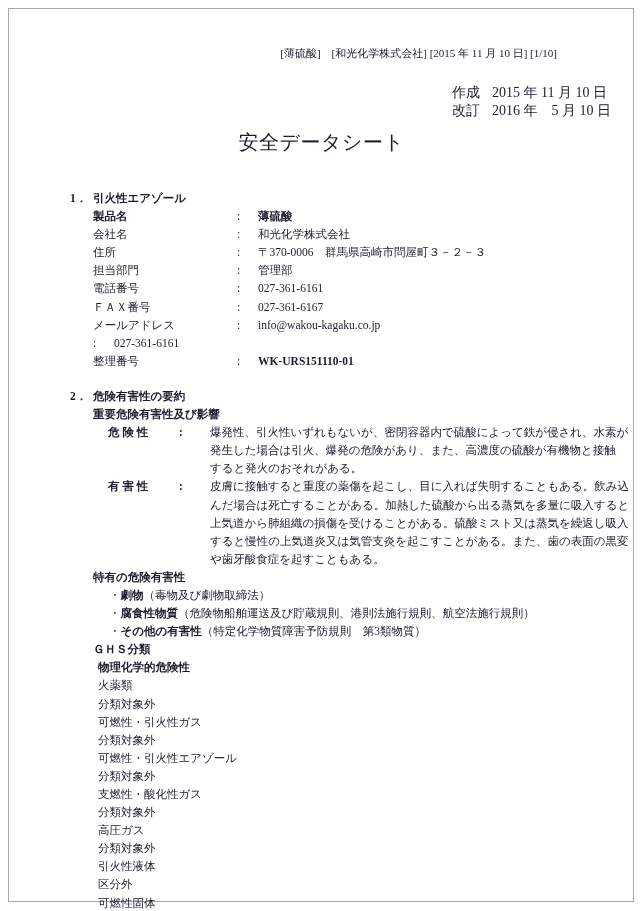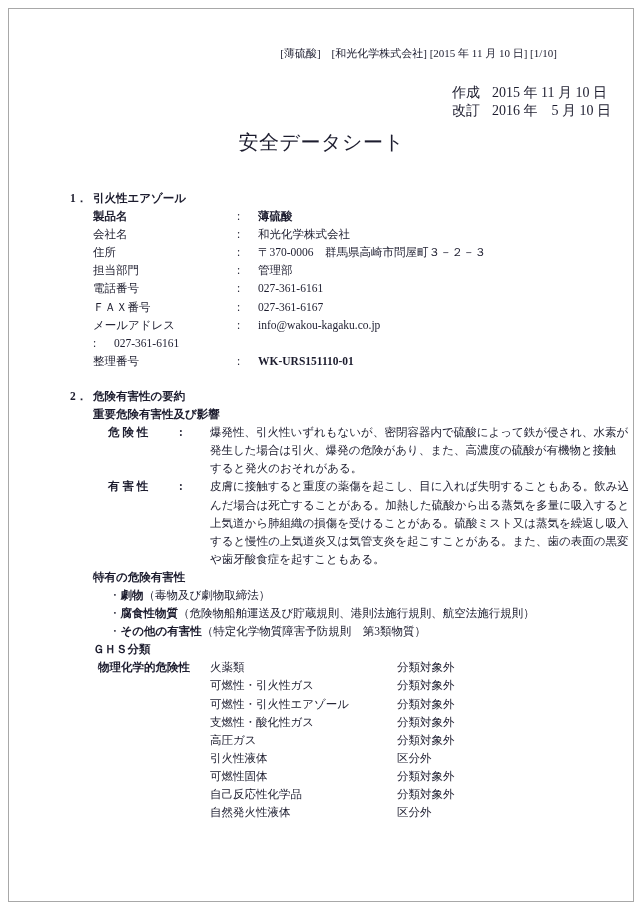--- a/index.html
+++ b/index.html
@@ -22,21 +22,21 @@
   .sec2{margin-top:17px;}
   .field-row{display:flex;margin-left:93px;}
   .f-label{width:144px;}
   .f-colon{width:21px;}
   .sub-heading{margin-left:93px;font-weight:bold;}
   .para-row{display:flex;margin-left:108px;align-items:flex-start;gap:24px;}
   .p-label{width:47px;font-weight:bold;}
   .p-colon{width:7px;font-weight:bold;}
   .para-text{white-space:pre;}
   .bullet-row{display:flex;margin-left:109px;}
-  .ghs-row{display:flex;margin-left:98px;}
+  .ghs-row{display:flex;margin-left:98px;flex-direction:column;}
   .g-cat{width:112px;font-weight:bold;}
   .g-name{width:187px;}
 </style>
 </head>
 <body>
 
 <div class="page-border"></div>
 
 <div class="doc-header">[薄硫酸]　[和光化学株式会社] [2015 年 11 月 10 日] [1/10]</div>
 

